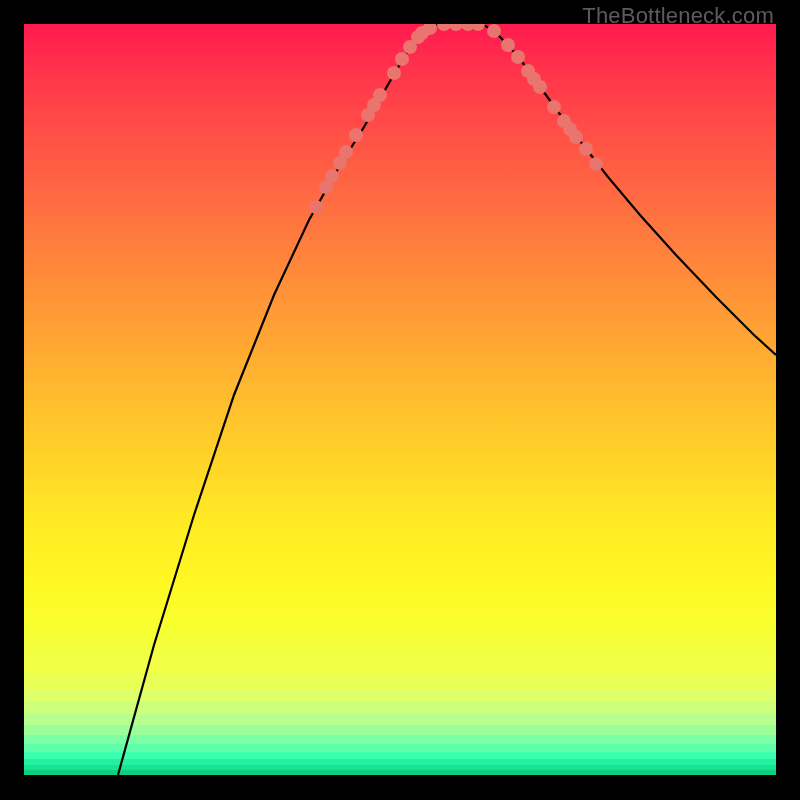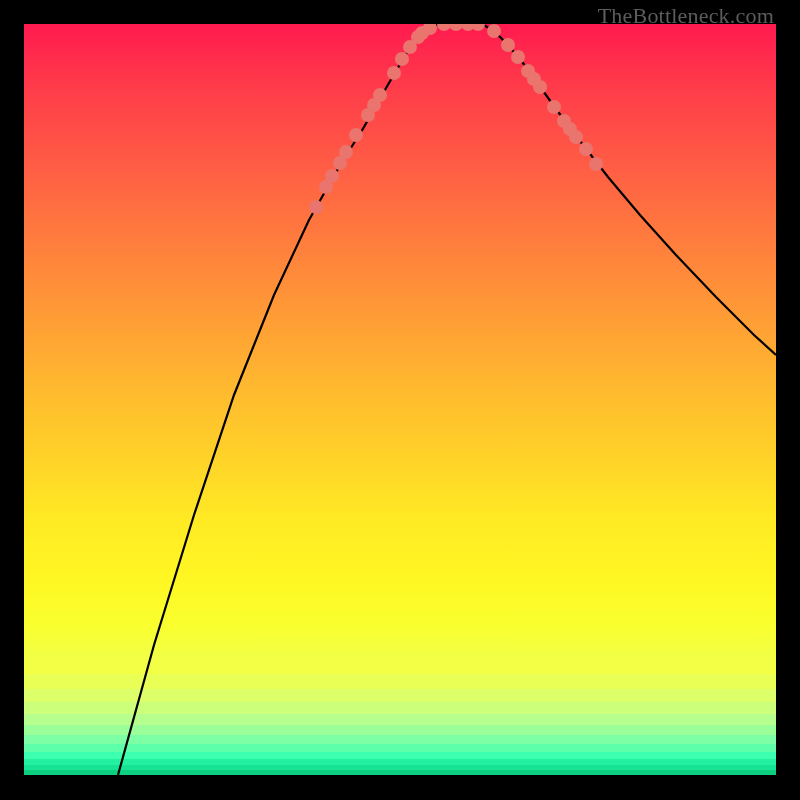--- a/index.html
+++ b/index.html
@@ -66,21 +66,21 @@
     width: 752px;
     height: 751px;
     pointer-events: none;
   }
   .watermark {
     position: absolute;
     top: 3px;
     right: 26px;
     color: #5c5c5c;
     font-size: 22px;
-    font-family: Liberation Serif, serif;
+    font-family: Liberation Sans, sans-serif;
     letter-spacing: 0.2px;
     pointer-events: none;
   }
 </style>
 </head>
 <body>
 
 <div class="watermark">TheBottleneck.com</div>
 
 <div class="frame">

